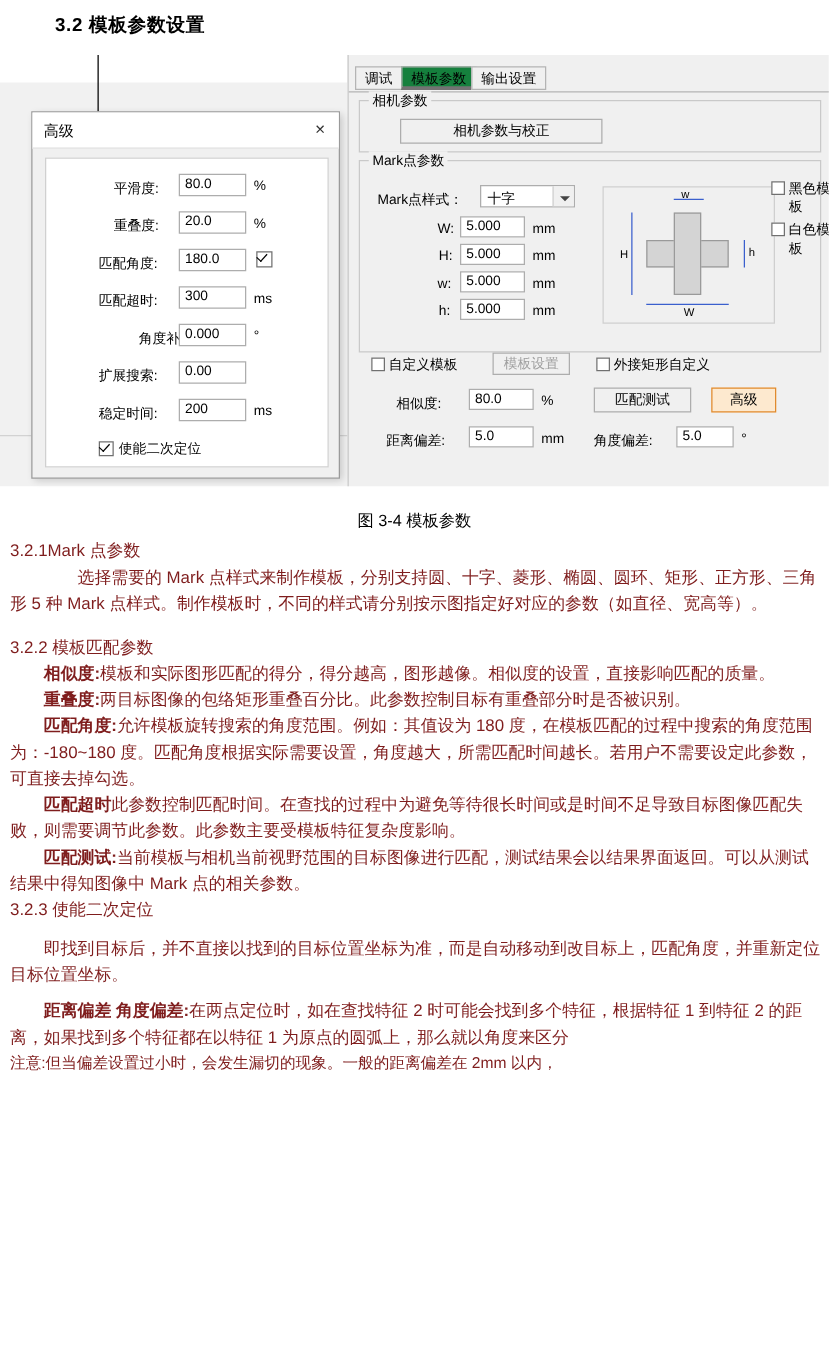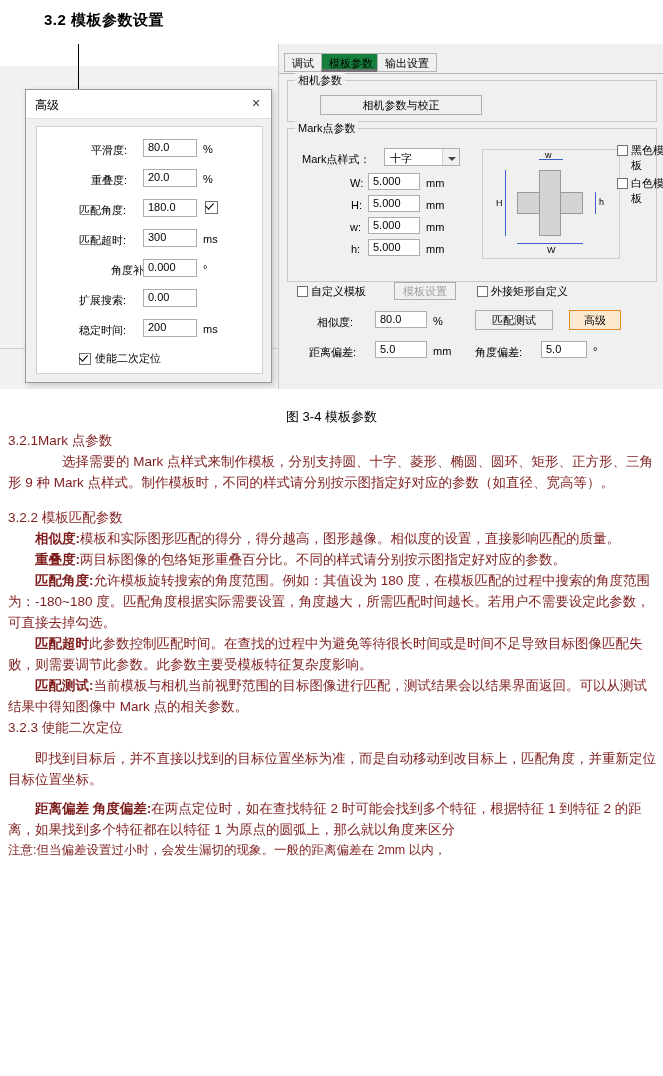--- a/index.html
+++ b/index.html
@@ -404,26 +404,26 @@
         <div class="cb checked" style="left:42px; top:226px; width:12px; height:12px;"></div>
         <span class="lbl" style="left:58px; top:224px;">使能二次定位</span>
       </div>
     </div>
   </div>
 
   <div class="caption">图 3-4 模板参数</div>
 
   <div class="txtblock" style="top:430px;">
     <p>3.2.1Mark 点参数</p>
-    <p style="text-indent:4em;">选择需要的 Mark 点样式来制作模板，分别支持圆、十字、菱形、椭圆、圆环、矩形、正方形、三角形 9 种 Mark 点样式。制作模板时，不同的样式请分别按示图指定好对应的参数（如直径、宽高等）。</p>
+    <p style="text-indent:4em;">选择需要的 Mark 点样式来制作模板，分别支持圆、十字、菱形、椭圆、圆环、矩形、正方形、三角形 5 种 Mark 点样式。制作模板时，不同的样式请分别按示图指定好对应的参数（如直径、宽高等）。</p>
 
     <p style="margin-top:14px;">3.2.2 模板匹配参数</p>
 
     <p style="text-indent:2em;"><span class="b">相似度:</span><span>模板和实际图形匹配的得分，得分越高，图形越像。相似度的设置，直接影响匹配的质量。</span></p>
-    <p style="text-indent:2em;"><span class="b">重叠度:</span><span>两目标图像的包络矩形重叠百分比。不同的样式请分别按示图指定好对应的参数。</span></p>
+    <p style="text-indent:2em;"><span class="b">重叠度:</span><span>两目标图像的包络矩形重叠百分比。此参数控制目标有重叠部分时是否被识别。</span></p>
     <p style="text-indent:2em;"><span class="b">匹配角度:</span><span>允许模板旋转搜索的角度范围。例如：其值设为 180 度，在模板匹配的过程中搜索的角度范围为：-180~180 度。匹配角度根据实际需要设置，角度越大，所需匹配时间越长。若用户不需要设定此参数，可直接去掉勾选。</span></p>
     <p style="text-indent:2em;"><span class="b">匹配超时</span><span>此参数控制匹配时间。在查找的过程中为避免等待很长时间或是时间不足导致目标图像匹配失败，则需要调节此参数。此参数主要受模板特征复杂度影响。</span></p>
     <p style="text-indent:2em;"><span class="b">匹配测试:</span><span>当前模板与相机当前视野范围的目标图像进行匹配，测试结果会以结果界面返回。可以从测试结果中得知图像中 Mark 点的相关参数。</span></p>
 
     <p>3.2.3 使能二次定位</p>
     <p style="text-indent:2em; margin-top:10px;">即找到目标后，并不直接以找到的目标位置坐标为准，而是自动移动到改目标上，匹配角度，并重新定位目标位置坐标。</p>
 
     <p style="text-indent:2em; margin-top:8px;"><span class="b">距离偏差 角度偏差:</span><span>在两点定位时，如在查找特征 2 时可能会找到多个特征，根据特征 1 到特征 2 的距离，如果找到多个特征都在以特征 1 为原点的圆弧上，那么就以角度来区分</span></p>
     <p style="font-size:12.5px;">注意:但当偏差设置过小时，会发生漏切的现象。一般的距离偏差在 2mm 以内，</p>
   </div>

